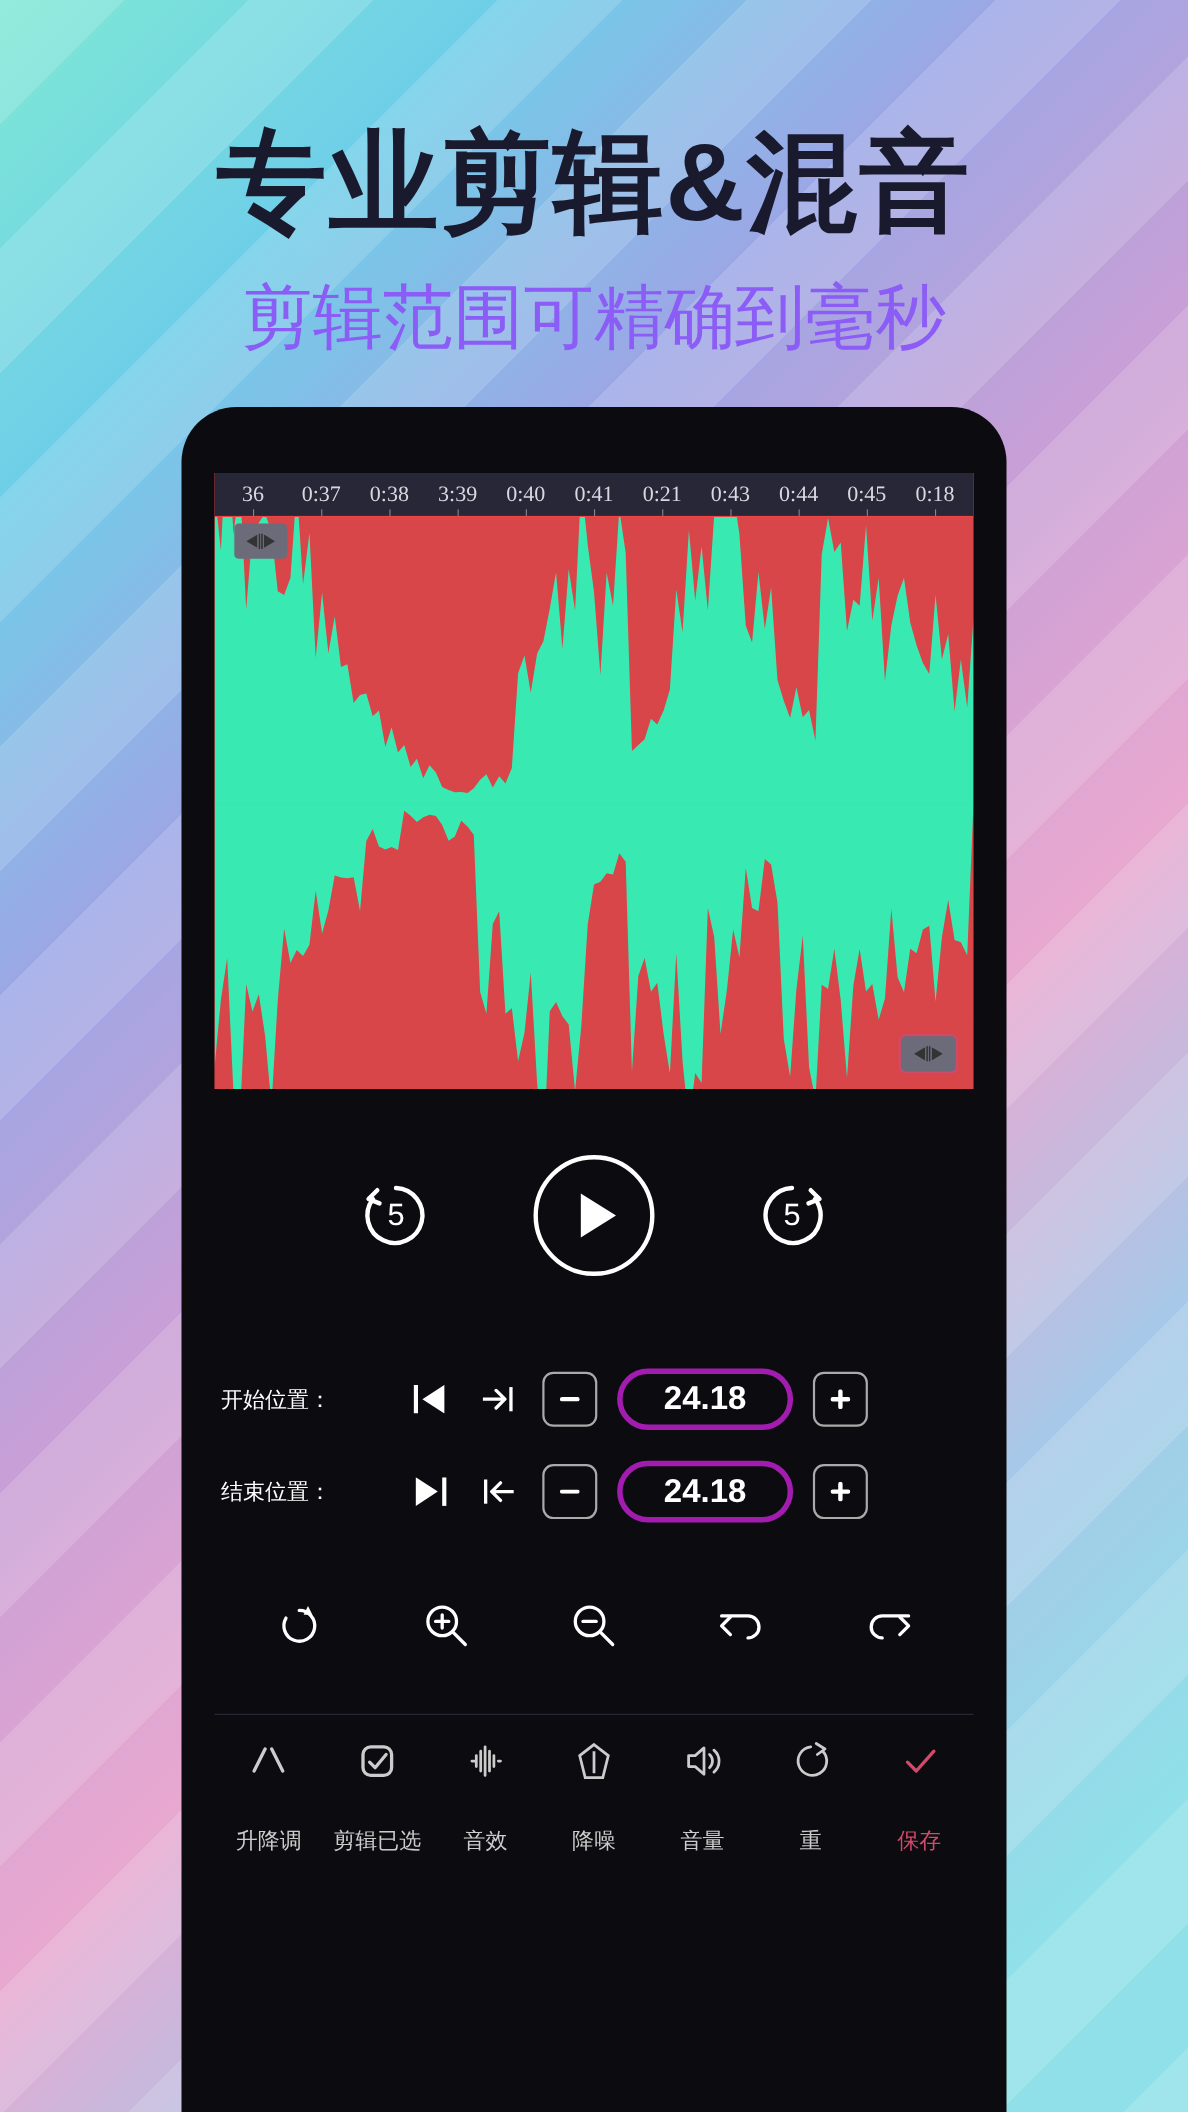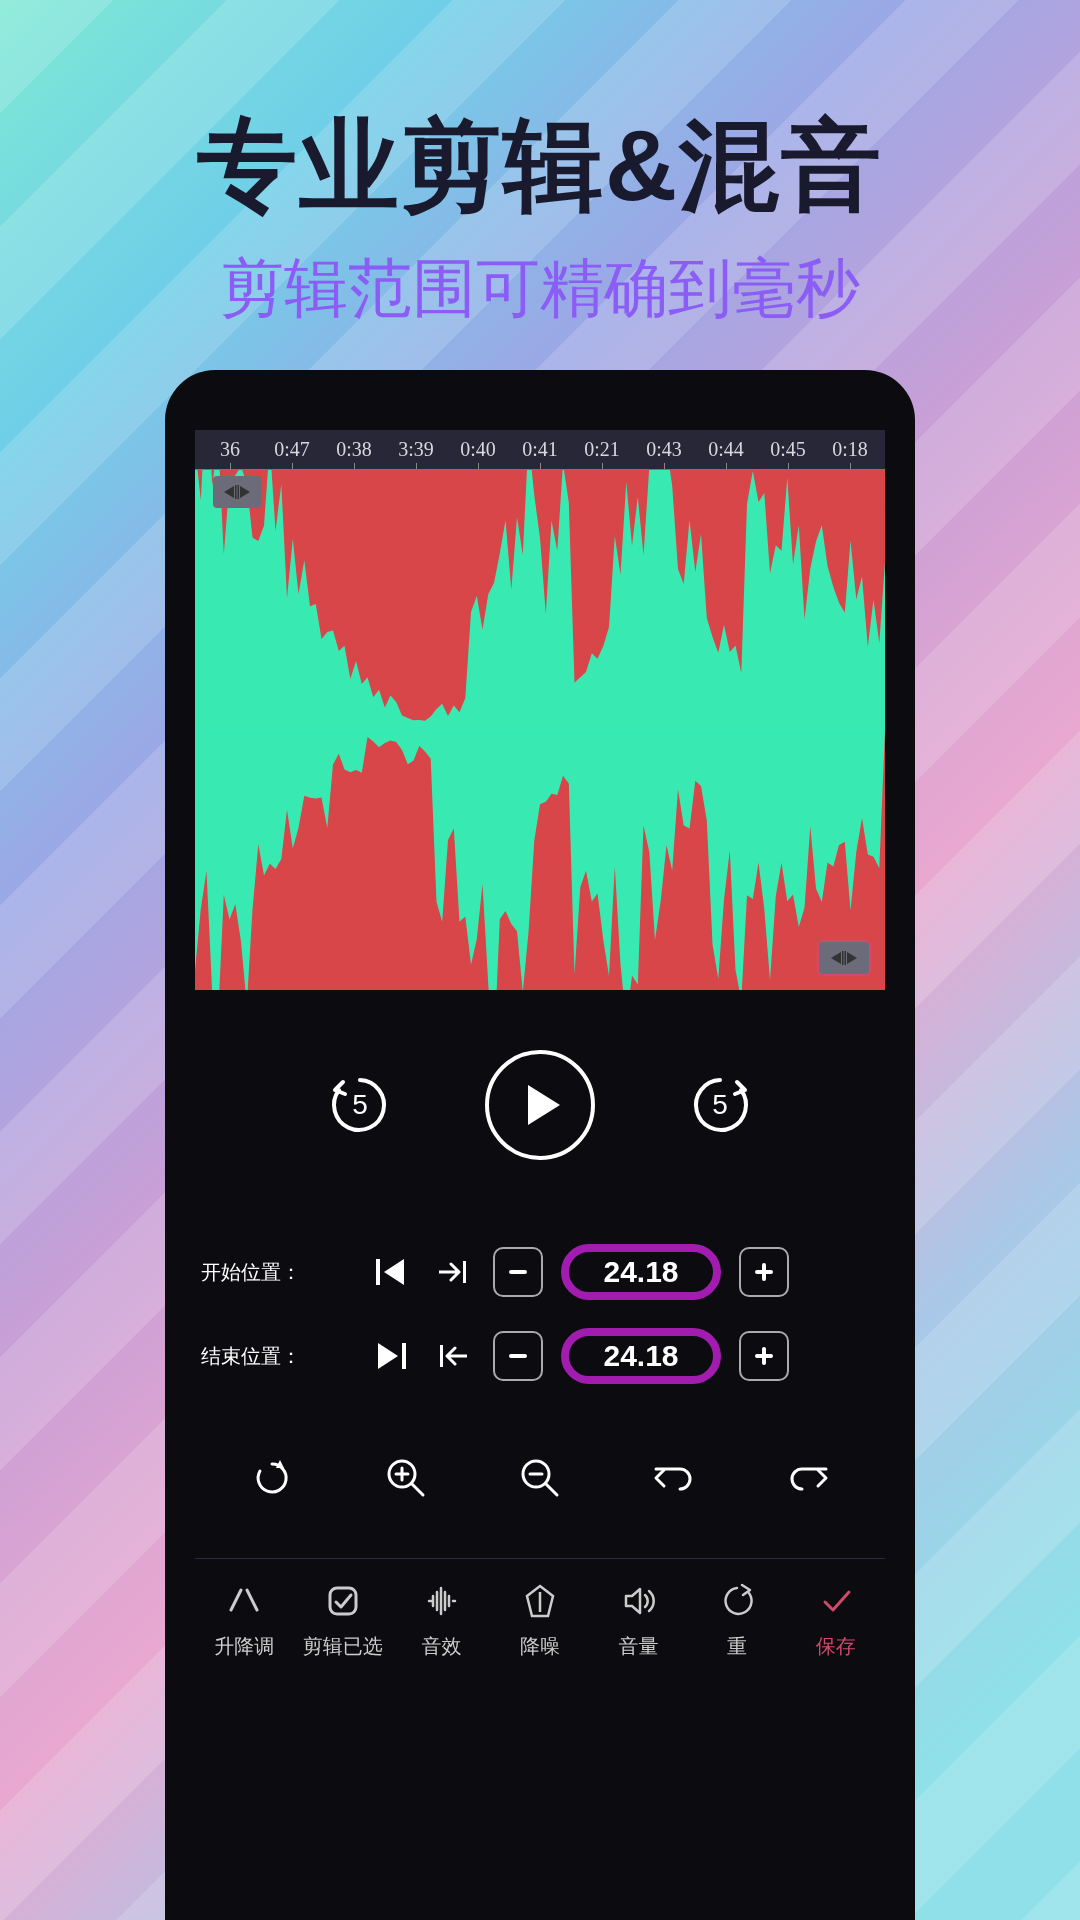--- a/index.html
+++ b/index.html
@@ -121,57 +121,57 @@
   color: #fff;
 }
 .position-label { font-size: 20px; width: 150px; }
 .pos-icon-btn { width: 44px; height: 44px; display: flex; align-items: center; justify-content: center; cursor: pointer; }
 .stepper-btn {
   width: 50px; height: 50px; border: 2px solid #aaa; border-radius: 10px;
   display: flex; align-items: center; justify-content: center; cursor: pointer;
   color: #fff; font-size: 28px;
 }
 .value-pill {
-  width: 160px; height: 56px; border: 8px solid #a21caf; border-radius: 28px;
+  width: 160px; height: 56px; border: 5px solid #a21caf; border-radius: 28px;
   display: flex; align-items: center; justify-content: center;
   font-size: 30px; font-weight: 600; color: #fff;
 }
 .tool-row {
   display: flex; justify-content: space-around; align-items: center;
   margin-top: 50px; padding: 0 10px;
 }
 .tool-btn { width: 60px; height: 60px; display: flex; align-items: center; justify-content: center; cursor: pointer; }
 .bottom-bar {
   display: flex; justify-content: space-around; align-items: flex-start;
   margin-top: 50px; padding: 20px 0 0 0;
   border-top: 1px solid #2a2a3a;
 }
 .bottom-item {
   display: flex; flex-direction: column; align-items: center; gap: 10px;
   color: #ccc; cursor: pointer; width: 90px;
 }
 .bottom-item.accent { color: #d04a6a; }
 .bottom-icon { width: 44px; height: 44px; display: flex; align-items: center; justify-content: center; }
-.bottom-label { font-size: 20px; }
+.bottom-label { font-size: 20px; margin-top: 27px; }
 svg { display: block; }
 </style>
 </head>
 <body>
 
 <div class="bg-stripes"></div>
 
 <div class="hero-title">专业剪辑&amp;混音</div>
 <div class="hero-subtitle">剪辑范围可精确到毫秒</div>
 
 <div class="phone-frame">
 
   <div class="waveform-container">
     <div class="time-ruler" id="time-ruler">
         <div class="time-tick">36</div>
-        <div class="time-tick">0:47</div>
+        <div class="time-tick">0:37</div>
         <div class="time-tick">0:38</div>
         <div class="time-tick">3:39</div>
         <div class="time-tick">0:40</div>
         <div class="time-tick">0:41</div>
         <div class="time-tick">0:21</div>
         <div class="time-tick">0:43</div>
         <div class="time-tick">0:44</div>
         <div class="time-tick">0:45</div>
         <div class="time-tick">0:18</div>
       </div>

